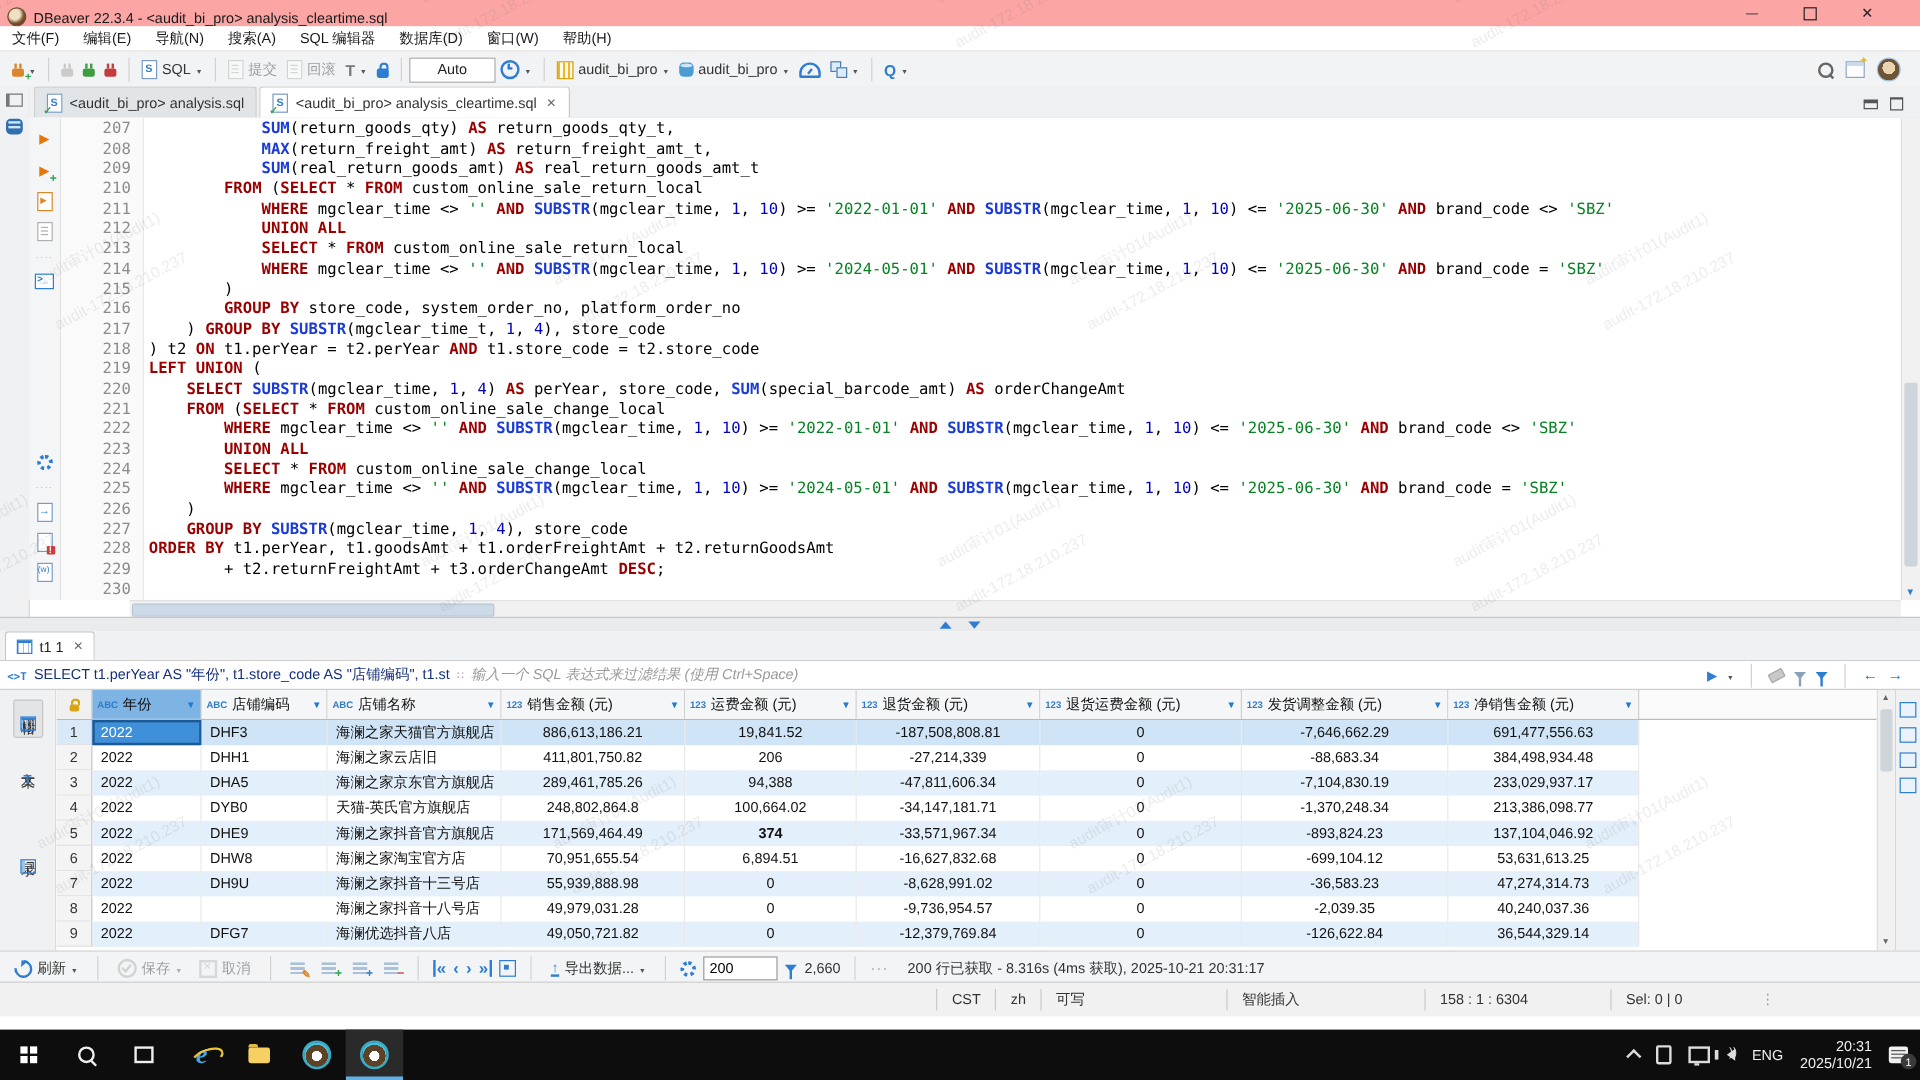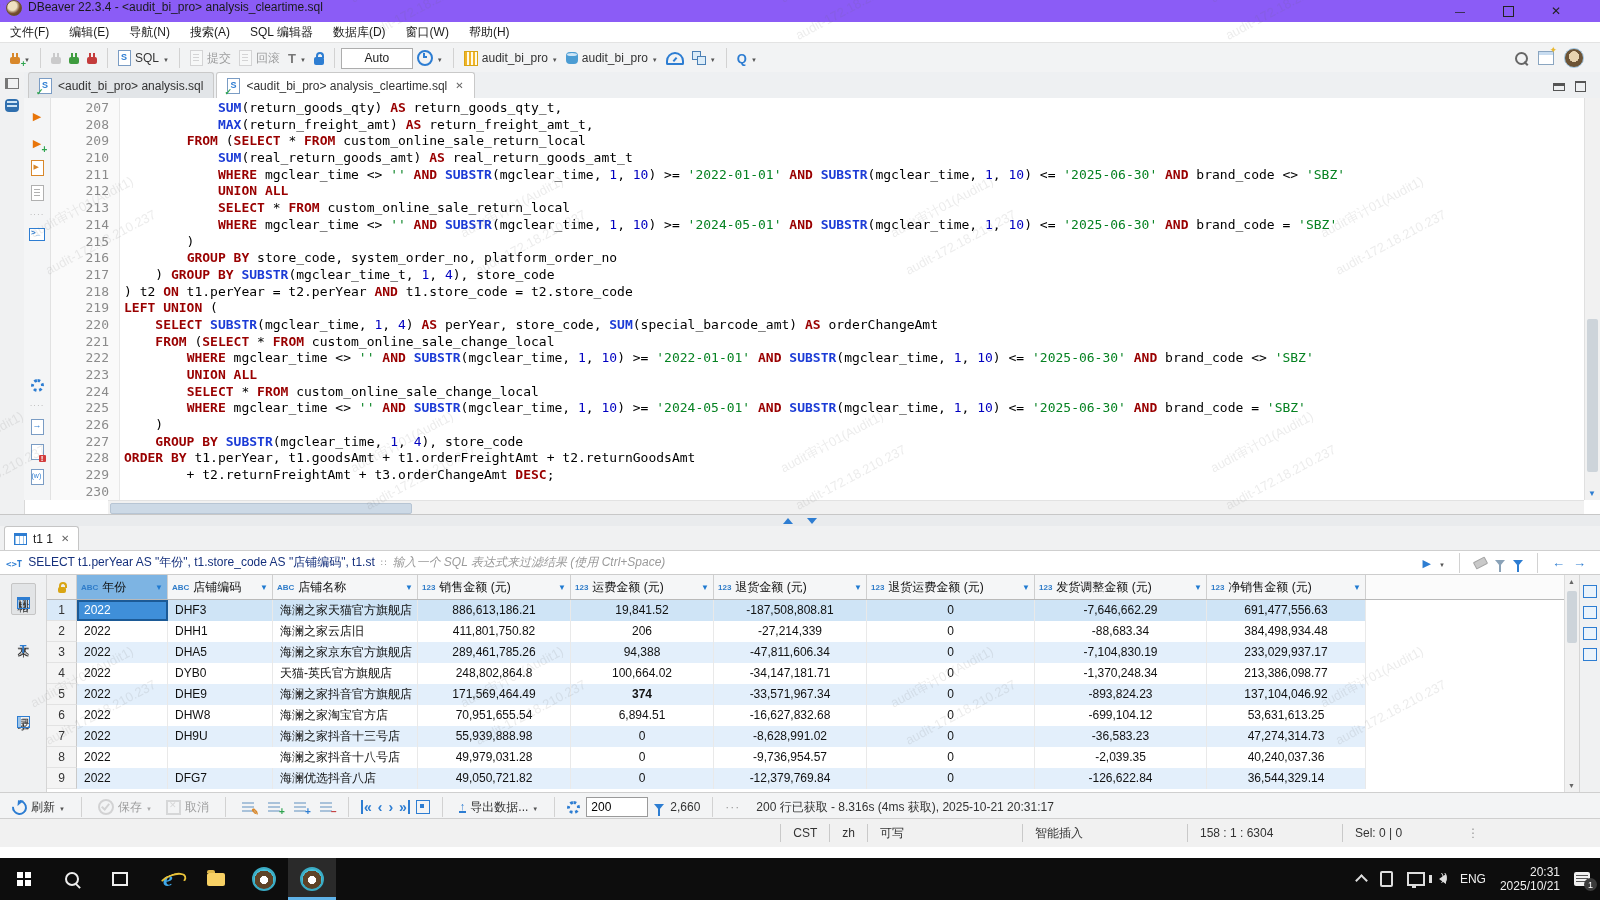--- a/index.html
+++ b/index.html
@@ -1,19 +1,19 @@
 <!DOCTYPE html>
 <html><head>
 <meta charset="utf-8">
 <style>
   html,body{margin:0;padding:0;background:#d8d8d8;font-family:"Liberation Sans",sans-serif;}
   #screen{position:relative;width:1600px;height:900px;background:#ffffff;overflow:hidden;}
 
   
-  .titlebar{position:absolute;top:0;left:0;right:0;height:22px;background:#8b5cf6;display:flex;align-items:flex-start;gap:6px;padding-left:6px;font-size:12px;color:#1a1a1a;}
+  .titlebar{position:absolute;top:0;left:0;right:0;height:22px;background:#fca5a5;display:flex;align-items:flex-end;gap:6px;padding-left:6px;font-size:12px;color:#1a1a1a;}
   .app-icon{width:14px;height:14px;border-radius:50%;background:radial-gradient(circle at 38% 35%,#efe0c2 0 35%,#7a5230 60%,#4c3017 100%);border:1px solid #6b5131;}
   .winbtns{position:absolute;right:36px;top:0;height:22px;display:flex;align-items:center;gap:32px;color:#222;}
   .winbtn{width:16px;height:16px;display:flex;align-items:center;justify-content:center;font-size:12px;}
   .btn-min::before{content:"—";font-size:10px;}
   .btn-max::before{content:"";display:block;width:9px;height:9px;border:1px solid #222;}
   .btn-close::before{content:"✕";}
 
   
   .menubar{position:absolute;top:22px;left:0;right:0;height:20px;background:#fff;display:flex;align-items:center;gap:20px;padding-left:10px;font-size:12px;color:#1a1a1a;}
 
@@ -385,22 +385,22 @@
         <div class="codeline">225</div>
         <div class="codeline">226</div>
         <div class="codeline">227</div>
         <div class="codeline">228</div>
         <div class="codeline">229</div>
         <div class="codeline">230</div>
       </div>
     <div class="codearea" id="codearea">
         <div class="codeline">            <span class="fn">SUM</span>(return_goods_qty) <span class="kw">AS</span> return_goods_qty_t,</div>
         <div class="codeline">            <span class="fn">MAX</span>(return_freight_amt) <span class="kw">AS</span> return_freight_amt_t,</div>
+        <div class="codeline">            <span class="fn">SUM</span>(real_return_goods_amt) <span class="kw">AS</span> real_return_goods_amt_t</div>
         <div class="codeline">        <span class="kw">FROM</span> (<span class="kw">SELECT</span> * <span class="kw">FROM</span> custom_online_sale_return_local</div>
-        <div class="codeline">            <span class="fn">SUM</span>(real_return_goods_amt) <span class="kw">AS</span> real_return_goods_amt_t</div>
         <div class="codeline">            <span class="kw">WHERE</span> mgclear_time &lt;&gt; <span class="str">''</span> <span class="kw">AND</span> <span class="fn">SUBSTR</span>(mgclear_time, <span class="num">1</span>, <span class="num">10</span>) &gt;= <span class="str">'2022-01-01'</span> <span class="kw">AND</span> <span class="fn">SUBSTR</span>(mgclear_time, <span class="num">1</span>, <span class="num">10</span>) &lt;= <span class="str">'2025-06-30'</span> <span class="kw">AND</span> brand_code &lt;&gt; <span class="str">'SBZ'</span></div>
         <div class="codeline">            <span class="kw">UNION</span> <span class="kw">ALL</span></div>
         <div class="codeline">            <span class="kw">SELECT</span> * <span class="kw">FROM</span> custom_online_sale_return_local</div>
         <div class="codeline">            <span class="kw">WHERE</span> mgclear_time &lt;&gt; <span class="str">''</span> <span class="kw">AND</span> <span class="fn">SUBSTR</span>(mgclear_time, <span class="num">1</span>, <span class="num">10</span>) &gt;= <span class="str">'2024-05-01'</span> <span class="kw">AND</span> <span class="fn">SUBSTR</span>(mgclear_time, <span class="num">1</span>, <span class="num">10</span>) &lt;= <span class="str">'2025-06-30'</span> <span class="kw">AND</span> brand_code = <span class="str">'SBZ'</span></div>
         <div class="codeline">        )</div>
         <div class="codeline">        <span class="kw">GROUP</span> <span class="kw">BY</span> store_code, system_order_no, platform_order_no</div>
         <div class="codeline">    ) <span class="kw">GROUP</span> <span class="kw">BY</span> <span class="fn">SUBSTR</span>(mgclear_time_t, <span class="num">1</span>, <span class="num">4</span>), store_code</div>
         <div class="codeline">) t2 <span class="kw">ON</span> t1.perYear = t2.perYear <span class="kw">AND</span> t1.store_code = t2.store_code</div>
         <div class="codeline"><span class="kw">LEFT</span> <span class="kw">UNION</span> (</div>
         <div class="codeline">    <span class="kw">SELECT</span> <span class="fn">SUBSTR</span>(mgclear_time, <span class="num">1</span>, <span class="num">4</span>) <span class="kw">AS</span> perYear, store_code, <span class="fn">SUM</span>(special_barcode_amt) <span class="kw">AS</span> orderChangeAmt</div>

